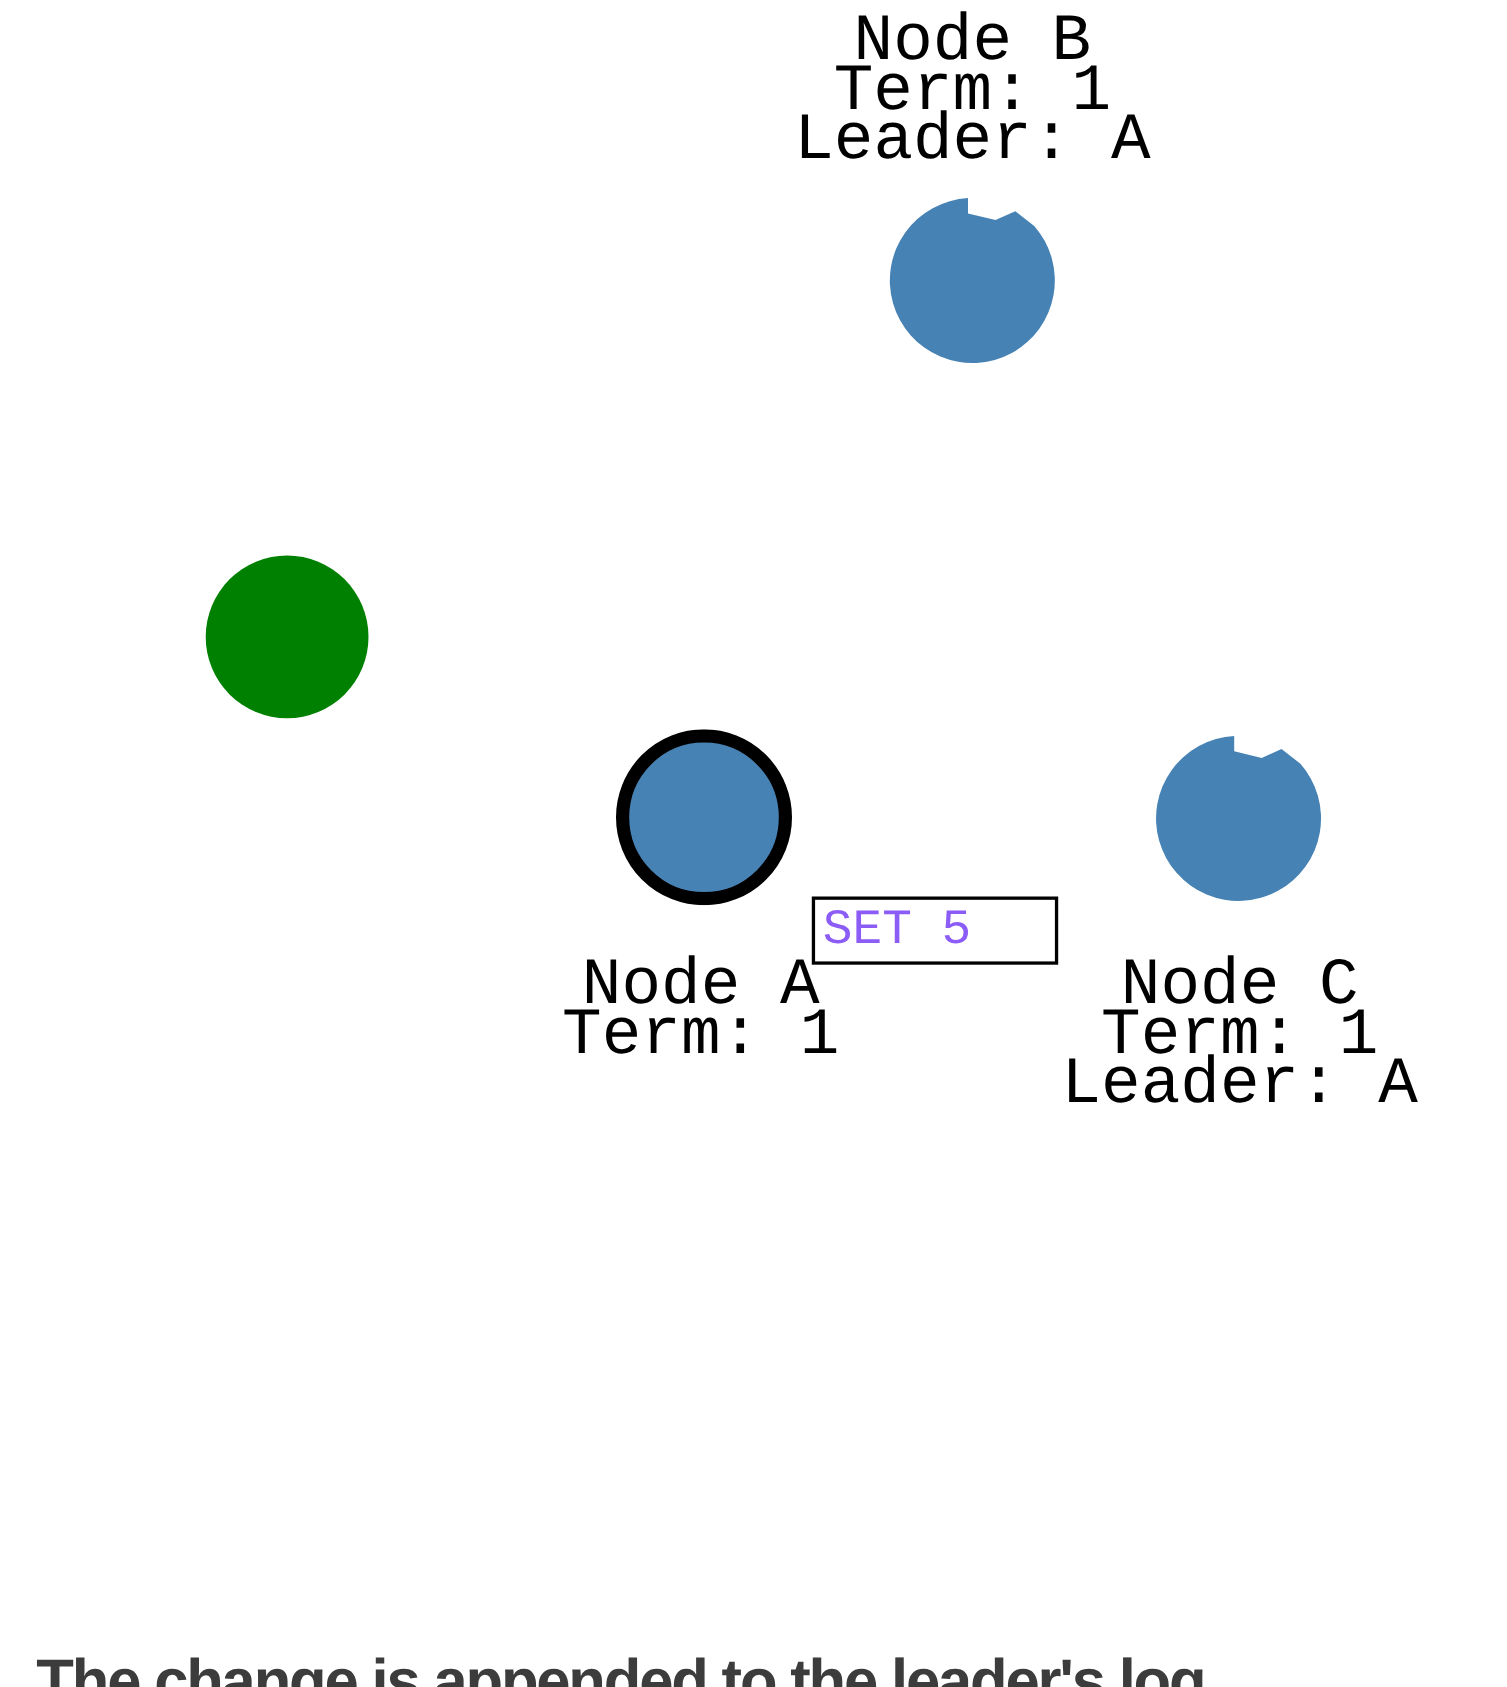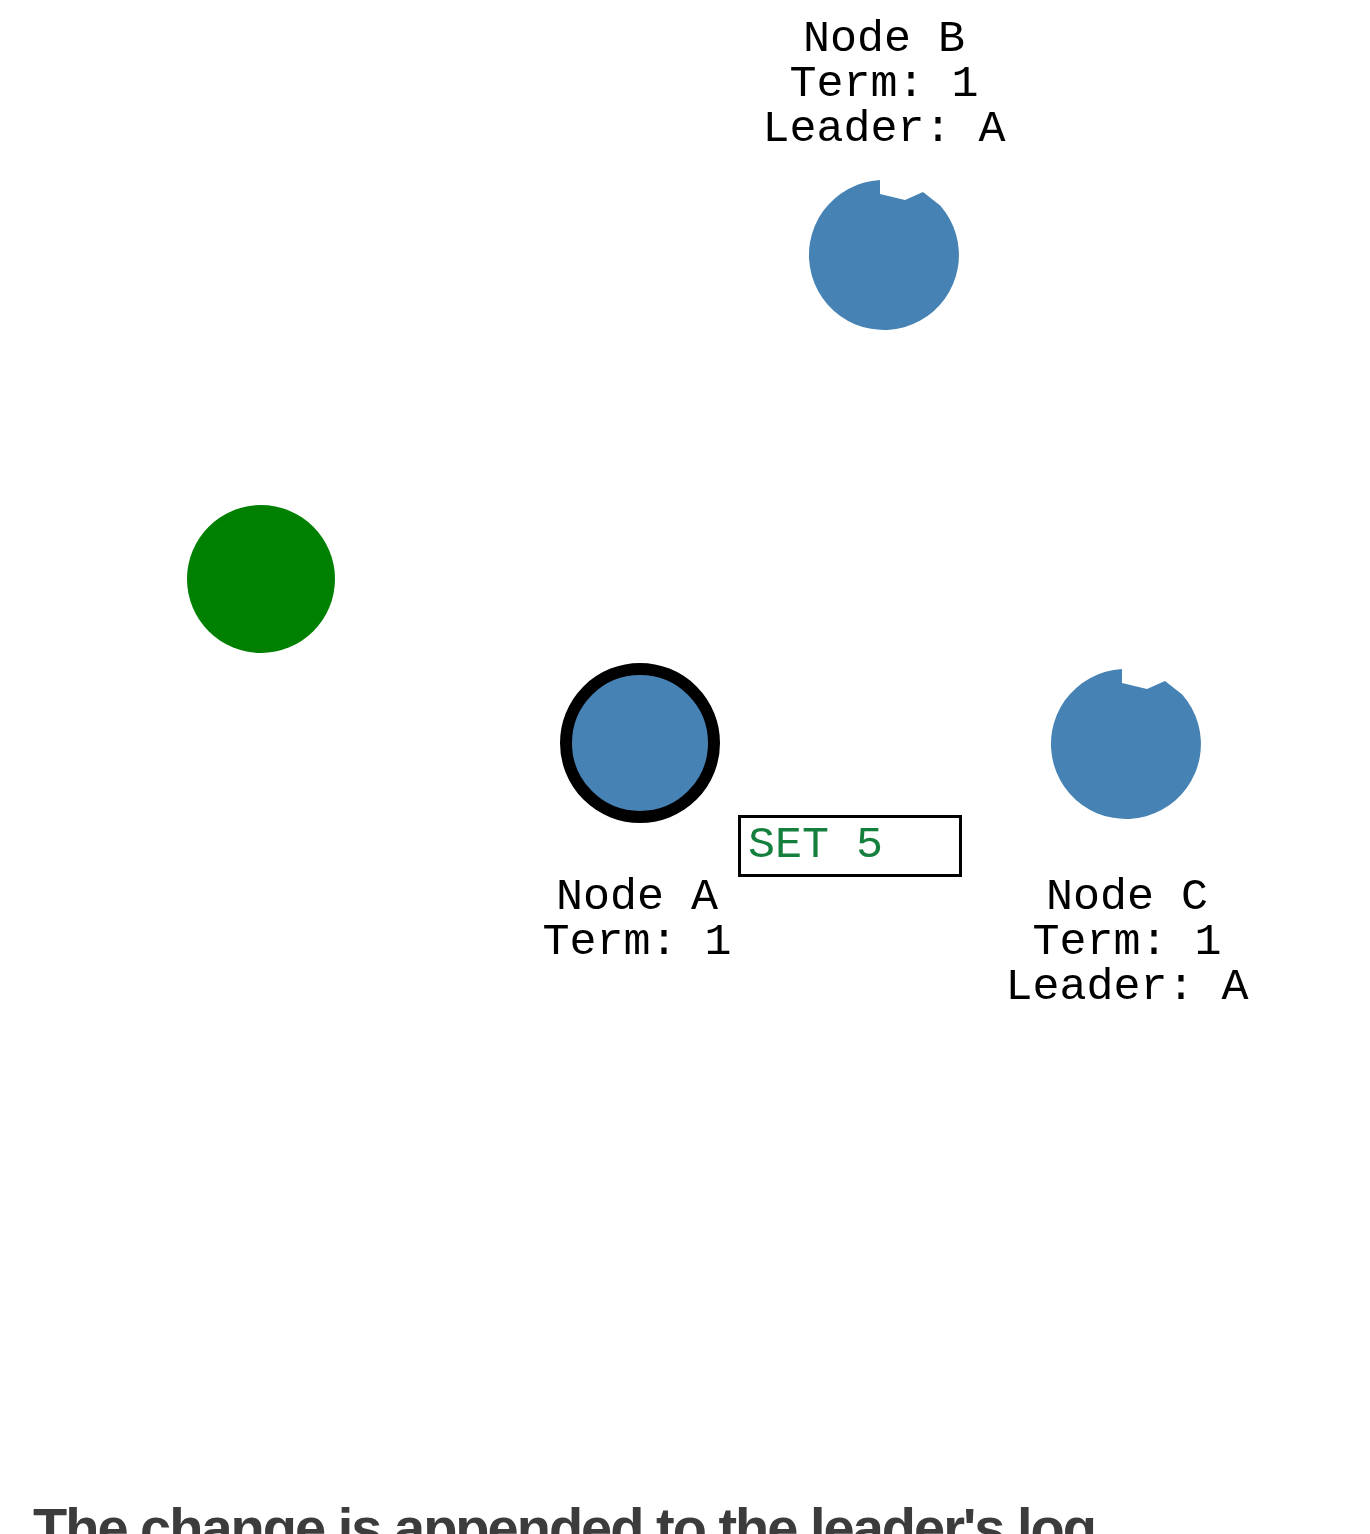--- a/index.html
+++ b/index.html
@@ -13,21 +13,21 @@
     height: 1534px;
     background: #ffffff;
     overflow: hidden;
     font-family: "Liberation Mono", "DejaVu Sans Mono", monospace;
   }
   .node-label {
     position: absolute;
     transform: translateX(-50%);
     text-align: center;
     font-family: "Liberation Mono", "DejaVu Sans Mono", monospace;
-    font-size: 45px;
+    font-size: 60px;
     line-height: 45px;
     color: #000000;
     white-space: nowrap;
   }
   #label-b { left: 884px; top: 17px; }
   #label-a { left: 637px; top: 875px; text-align: center; }
   #label-c { left: 1127px; top: 875px; }
 
   svg.node-svg { position: absolute; display: block; }
   #circle-b { left: 808px; top: 179px; }
@@ -41,21 +41,21 @@
     top: 815px;
     width: 224px;
     height: 62px;
     box-sizing: border-box;
     border: 3px solid #000000;
     background: #ffffff;
     font-family: "Liberation Mono", "DejaVu Sans Mono", monospace;
     font-size: 45px;
     line-height: 56px;
     padding-left: 7px;
-    color: #15803d;
+    color: #8b5cf6;
     white-space: nowrap;
     overflow: hidden;
   }
   .caption {
     position: absolute;
     left: 33px;
     top: 1462px;
     font-family: "Liberation Sans", sans-serif;
     font-weight: bold;
     font-size: 56px;

